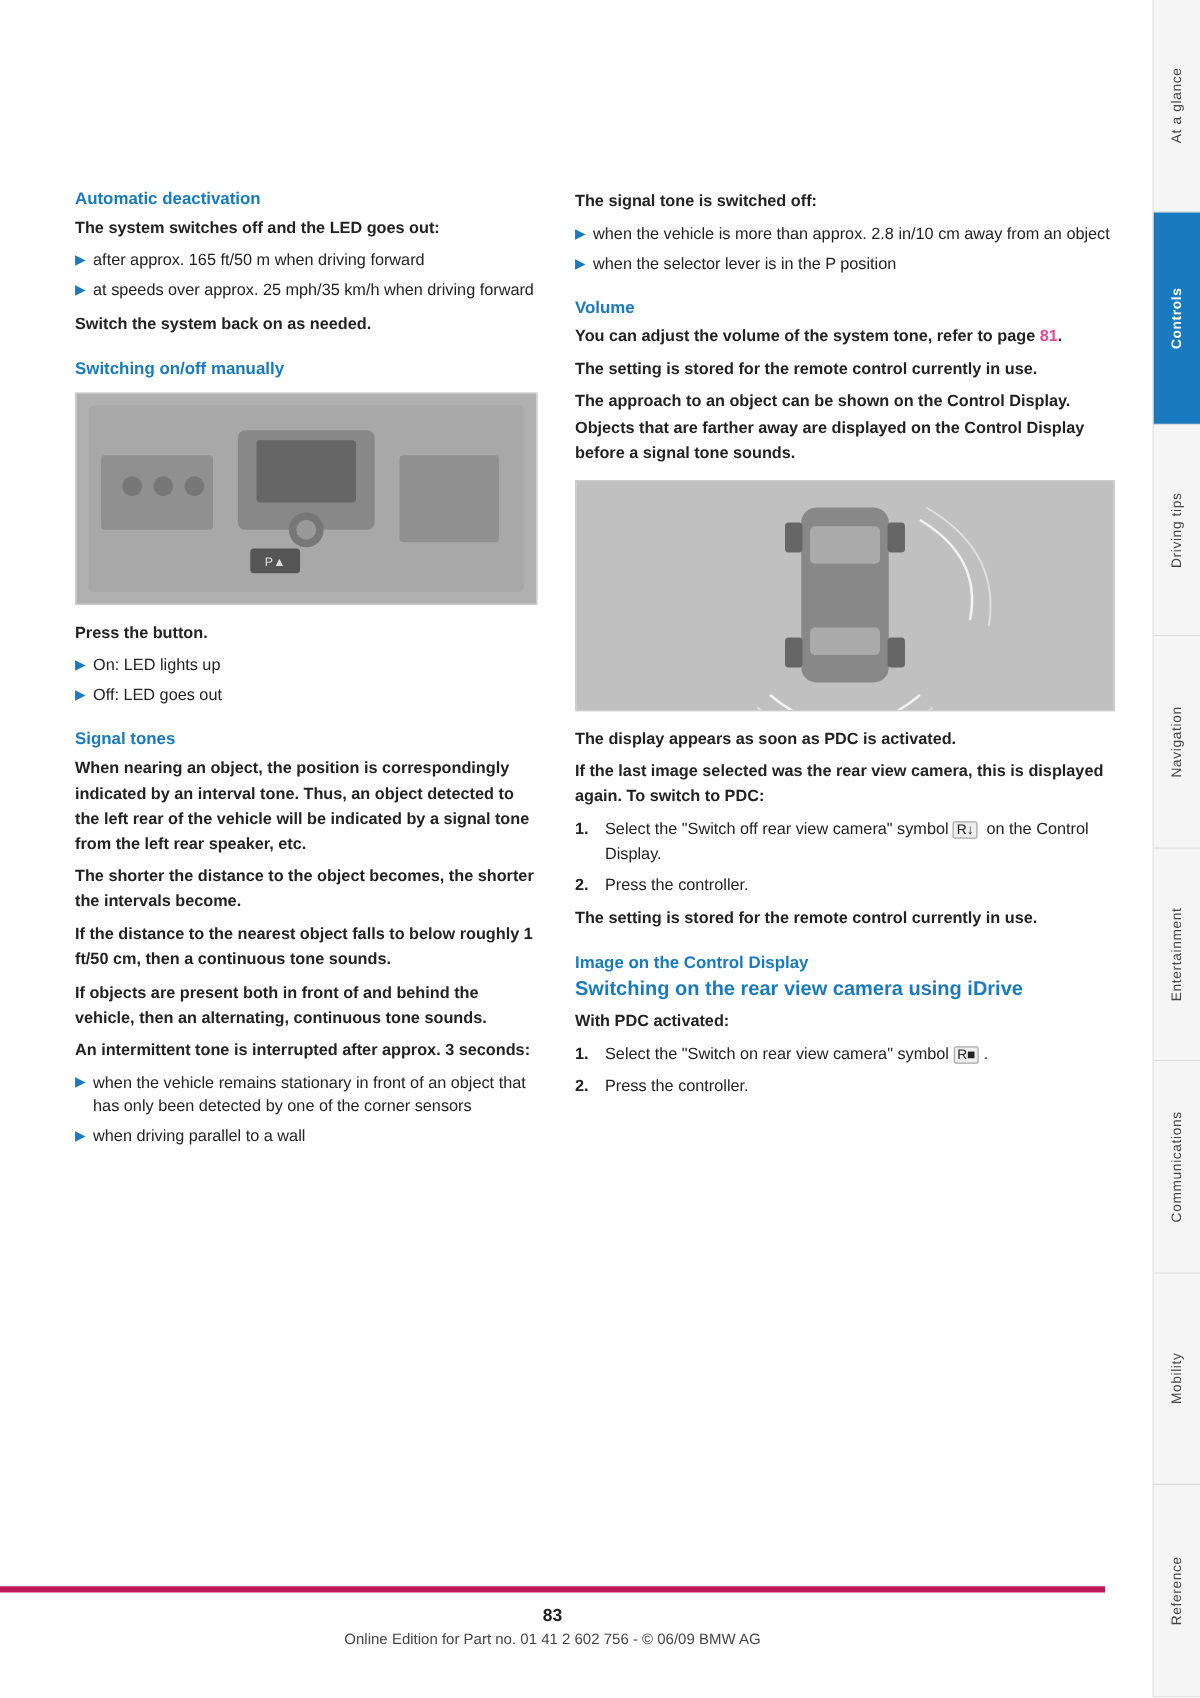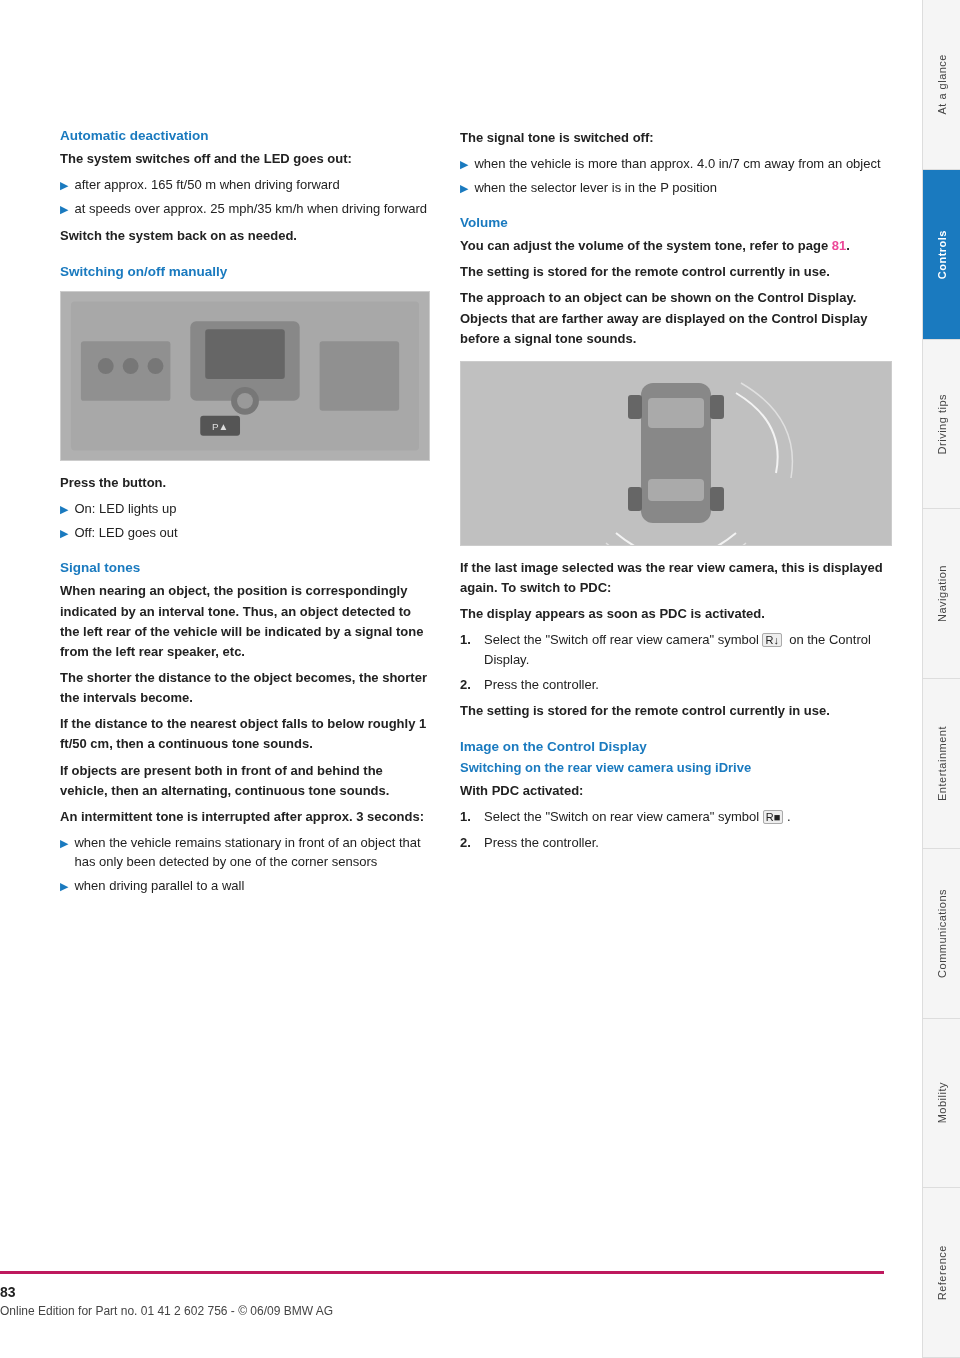--- a/index.html
+++ b/index.html
@@ -55,20 +55,21 @@
       font-size: 11px;
       letter-spacing: 0.5px;
       white-space: nowrap;
     }
 
     
     .main-content {
       flex: 1;
       padding: 88px 30px 60px 60px;
       position: relative;
+      margin-top: 23px;
     }
 
     
     .columns {
       display: flex;
       gap: 30px;
     }
 
     .col-left {
       flex: 0 0 370px;
@@ -162,24 +163,24 @@
       flex-shrink: 0;
       min-width: 16px;
     }
 
     
     .page-footer {
       position: absolute;
       bottom: 40px;
       left: 0;
       right: 38px;
-      text-align: left;
+      text-align: center;
       font-size: 12px;
       color: #444;
-      border-top: 3px solid #be185d;
+      border-top: 5px solid #be185d;
       padding-top: 10px;
     }
 
     .page-number {
       font-size: 14px;
       font-weight: bold;
       color: #222;
       display: block;
       margin-bottom: 4px;
     }
@@ -293,21 +294,21 @@
 
       </div>
 
       <div class="col-right">
 
         <div>
           <p class="body-text">The signal tone is switched off:</p>
           <ul class="bullet-list">
             <li>
               <span class="bullet-arrow">▶</span>
-              <span>when the vehicle is more than approx. 4.0 in/7 cm away from an object</span>
+              <span>when the vehicle is more than approx. 2.8 in/10 cm away from an object</span>
             </li>
             <li>
               <span class="bullet-arrow">▶</span>
               <span>when the selector lever is in the P position</span>
             </li>
           </ul>
         </div>
 
         <div>
           <div class="section-heading">Volume</div>
@@ -341,22 +342,22 @@
                 <path d="M -60,80 Q 0,130 60,80" stroke="#fff" stroke-width="2" fill="none" opacity="0.8"></path>
                 <path d="M -70,90 Q 0,150 70,90" stroke="#fff" stroke-width="1.5" fill="none" opacity="0.5"></path>
                 <path d="M -80,100 Q 0,170 80,100" stroke="#fff" stroke-width="1" fill="none" opacity="0.3"></path>
 
                 <path d="M 60,-60 Q 110,-30 100,20" stroke="#fff" stroke-width="2" fill="none" opacity="0.8"></path>
                 <path d="M 65,-70 Q 125,-35 115,25" stroke="#fff" stroke-width="1.5" fill="none" opacity="0.5"></path>
               </g>
             </svg>
           </div>
 
+          <p class="body-text">The display appears as soon as PDC is activated.</p>
           <p class="body-text">If the last image selected was the rear view camera, this is displayed again. To switch to PDC:</p>
-          <p class="body-text">The display appears as soon as PDC is activated.</p>
 
           <ol class="numbered-list">
             <li>
               <span class="num-label">1.</span>
               <span>
                 Select the "Switch off rear view camera" symbol
                 <span class="inline-symbol">R↓</span>
                 &nbsp;on the Control Display.
               </span>
             </li>
@@ -364,21 +365,21 @@
               <span class="num-label">2.</span>
               <span>Press the controller.</span>
             </li>
           </ol>
 
           <p class="body-text">The setting is stored for the remote control currently in use.</p>
         </div>
 
         <div>
           <div class="section-heading">Image on the Control Display</div>
-          <div class="section-heading" style="color: #1a7abf; font-size: 13px; font-weight: bold; margin-top: 6px; margin-bottom: 6px;">Switching on the rear view camera using iDrive</div>
+          <div class="section-heading" style="color: #1a7abf; font-size: 16px; font-weight: bold; margin-top: 6px; margin-bottom: 6px;">Switching on the rear view camera using iDrive</div>
           <p class="body-text">With PDC activated:</p>
 
           <ol class="numbered-list">
             <li>
               <span class="num-label">1.</span>
               <span>
                 Select the "Switch on rear view camera" symbol
                 <span class="inline-symbol">R■</span>
                 .
               </span>

